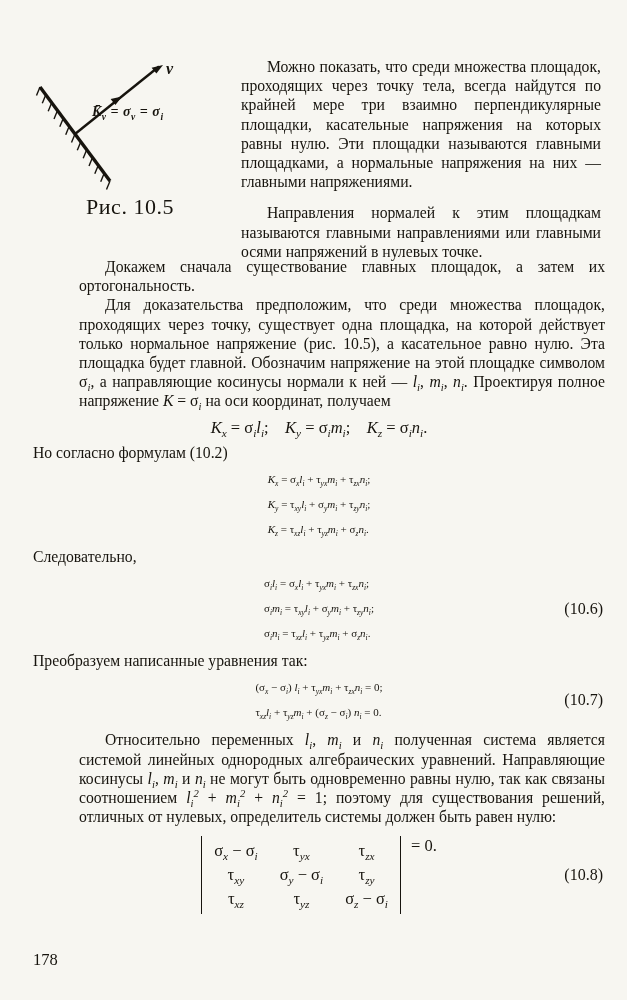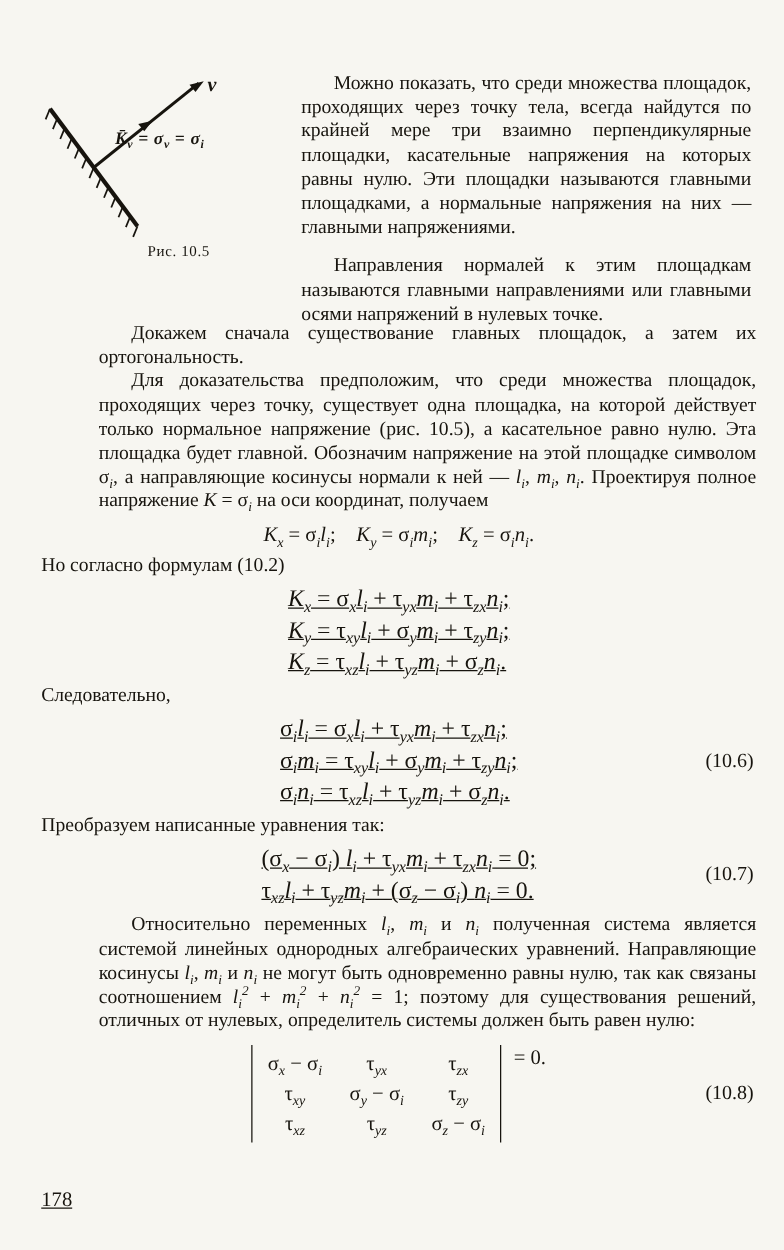--- a/index.html
+++ b/index.html
@@ -17,22 +17,22 @@
   .fig-vector-label{
     position:absolute;left:64px;top:58px;
     font-size:14px;font-style:italic;font-weight:bold;
     white-space:nowrap;letter-spacing:.5px;
   }
   .fig-nu{
     position:absolute;left:138px;top:14px;
     font-size:16px;font-weight:bold;font-style:italic;
   }
   .fig-caption{
-    position:absolute;left:51px;top:148px;width:128px;
-    text-align:center;font-size:12px;letter-spacing:.5px;
+    position:absolute;left:38px;top:148px;width:128px;
+    text-align:center;font-size:22px;letter-spacing:.5px;
   }
   
   .side{
     position:absolute;left:229px;top:45px;width:384px;
     font-size:15.7px;line-height:19.2px;text-align:justify;
   }
   .side p{margin:12px;text-indent:26px;}
   .main{
     position:absolute;left:33px;top:257px;width:572px;
     font-size:15.7px;line-height:19.2px;text-align:justify;
@@ -41,39 +41,39 @@
   .main p.ind{text-indent:26px;margin-left:46px;}
   i{font-style:italic;}
   sub{font-size:.68em;line-height:0;}
   sup{font-size:.68em;line-height:0;}
   
   .eqwrap{position:relative;text-align:center;}
   .eq-single{margin:7px 0 6px 0;font-size:16.5px;}
   .eq-sys{margin:5px 0 5px 0;}
   .eq-sys .sysbox{
     display:inline-block;text-align:left;
-    font-size:19px;line-height:25px;white-space:nowrap;text-decoration:underline;
+    font-size:11px;line-height:25px;white-space:nowrap;
   }
   .eqnum{
     position:absolute;right:2px;top:50%;transform:translateY(-50%);
     font-size:16px;font-style:normal;
   }
   
   .eq-det{margin:10px 0 0 0;}
   .detflex{display:inline-flex;align-items:flex-start;}
   .det-bars{
     border-left:1.6px solid #17140e;border-right:1.6px solid #17140e;
     padding:3px 12px;
     display:grid;grid-template-columns:auto auto auto;
     column-gap:22px;row-gap:0;
     font-size:16.5px;line-height:24px;
     justify-items:center;align-items:center;white-space:nowrap;
   }
   .det-rhs{margin-left:10px;font-size:16.5px;white-space:nowrap;}
-  .pageno{position:absolute;left:33px;top:950px;font-size:16.5px;text-decoration:underline;}
+  .pageno{position:absolute;left:33px;top:950px;font-size:16.5px;}
 </style>
 </head>
 <body>
 
 <div class="page">
 
   <div class="figure">
     <svg width="202" height="150" viewBox="0 0 202 150">
 
       <line x1="12" y1="41" x2="82" y2="135" stroke="#17140e" stroke-width="3.4"></line>

